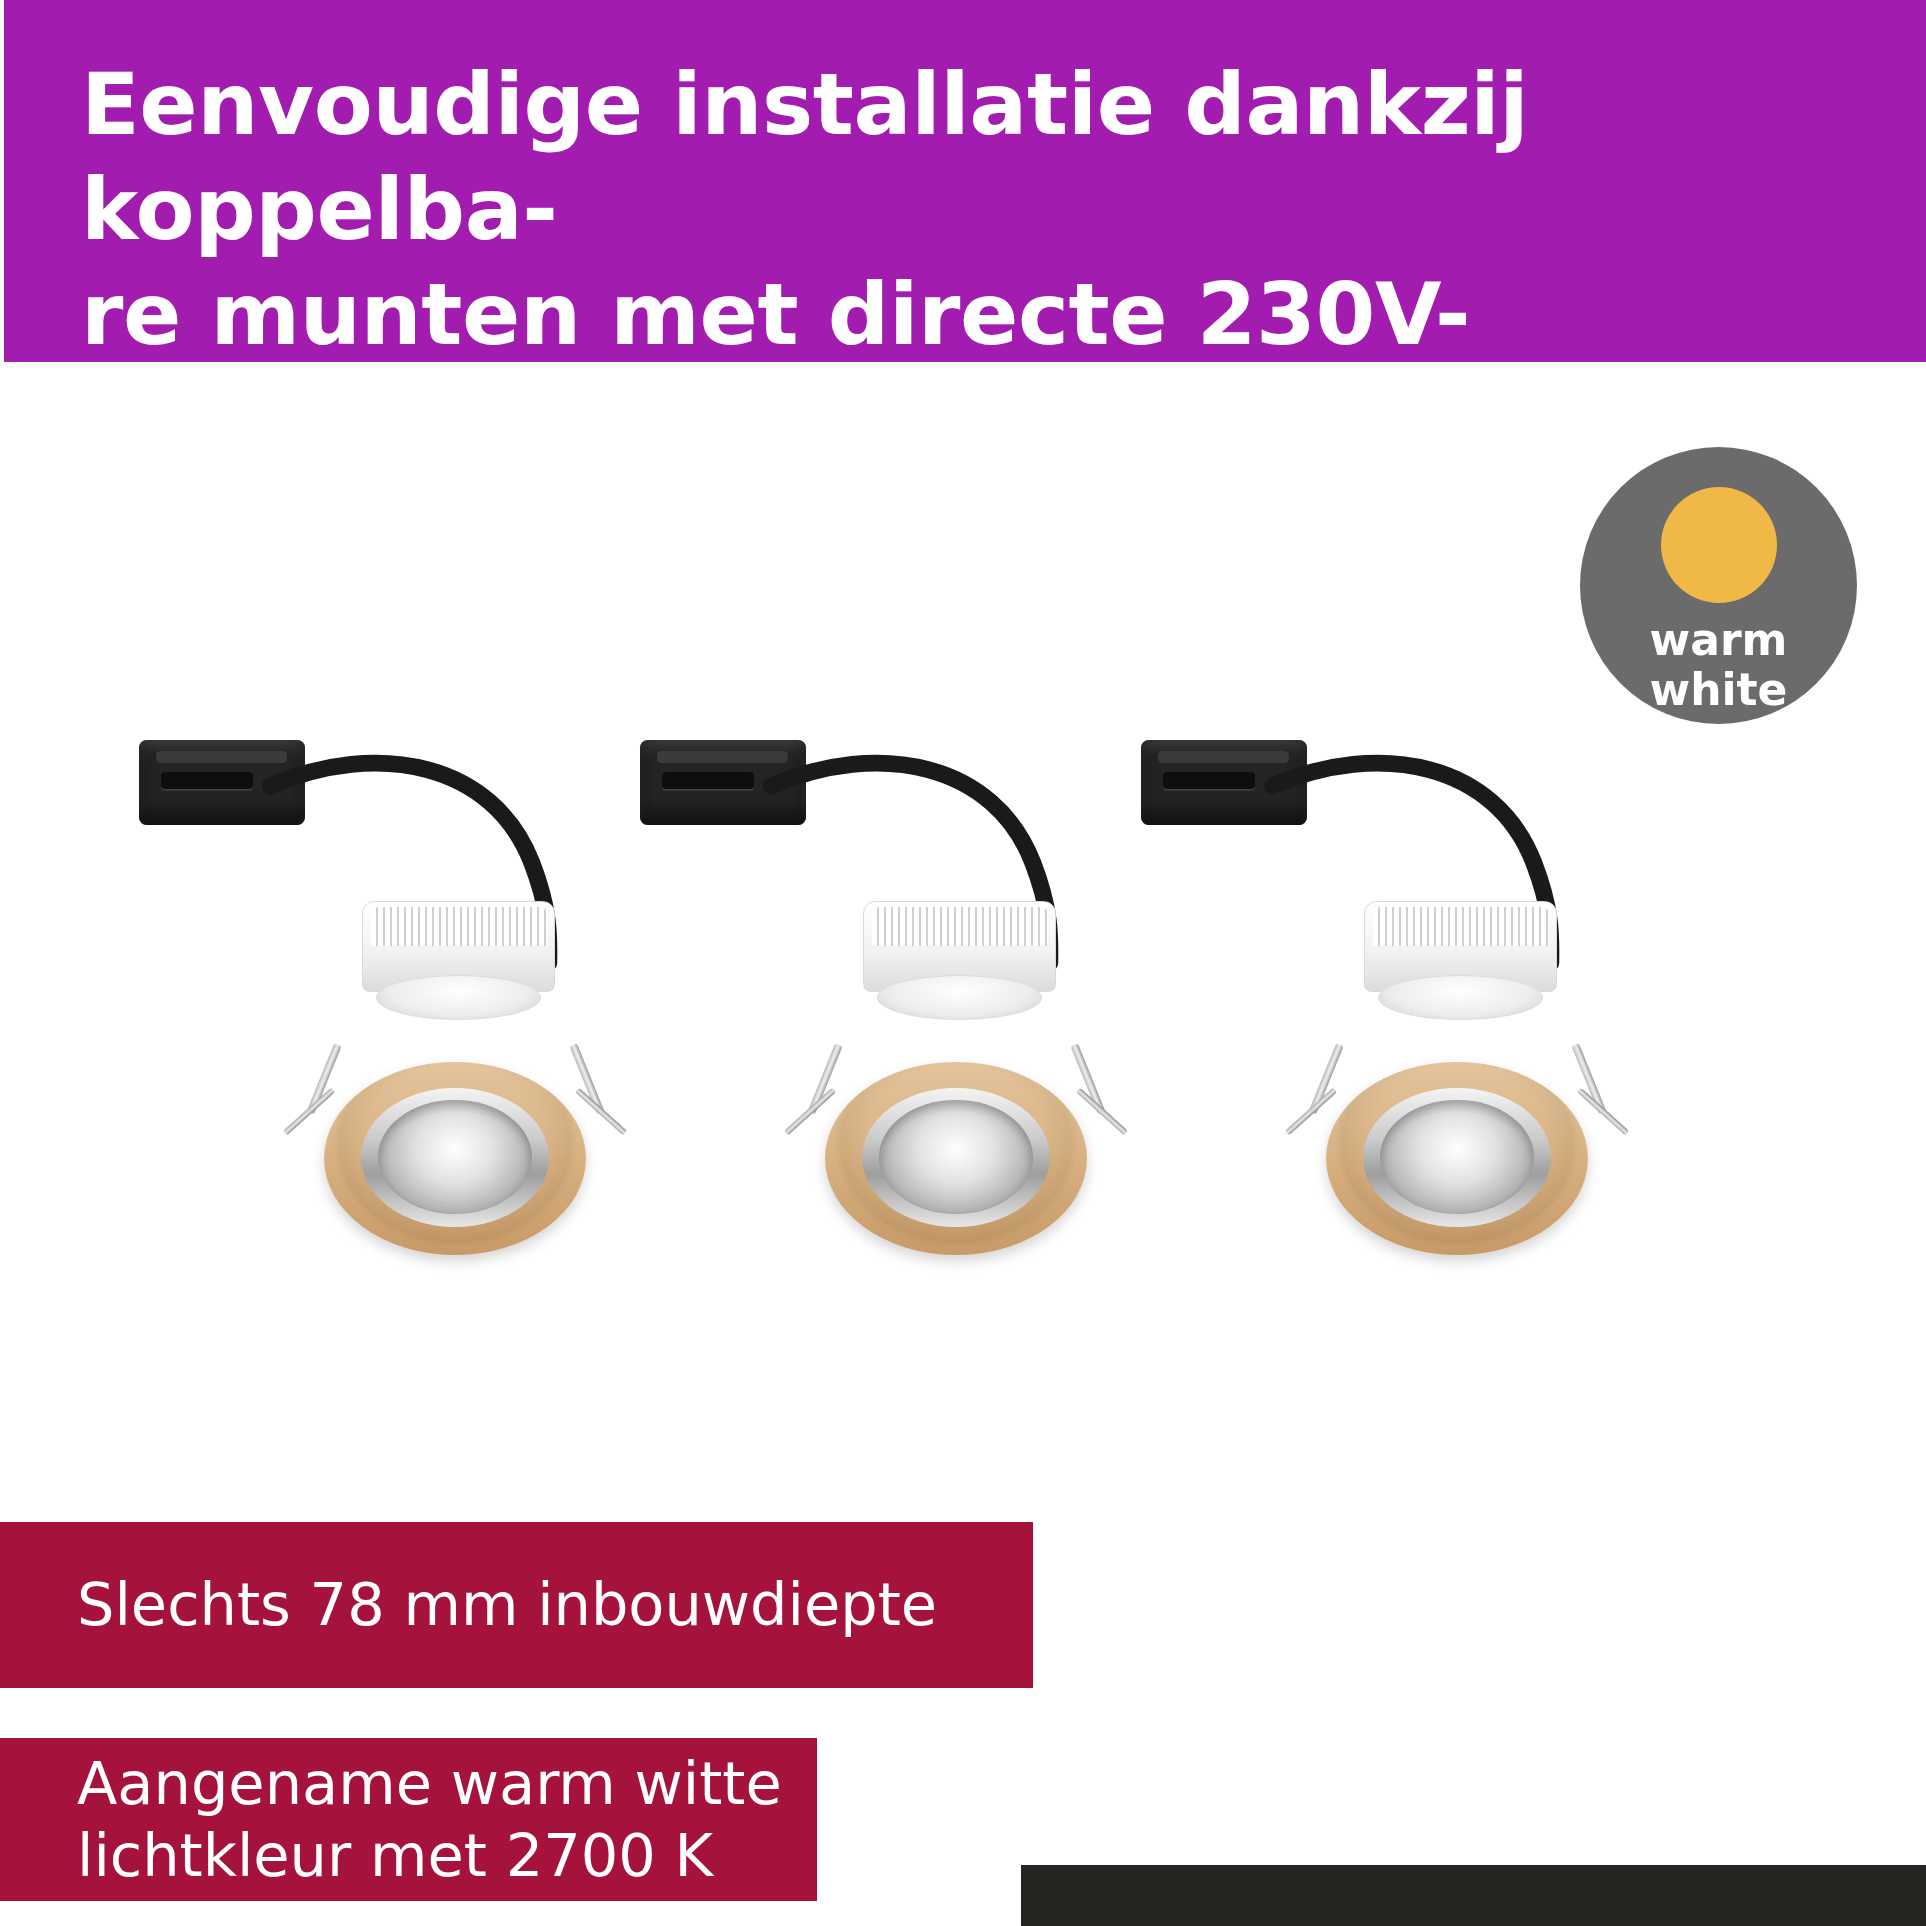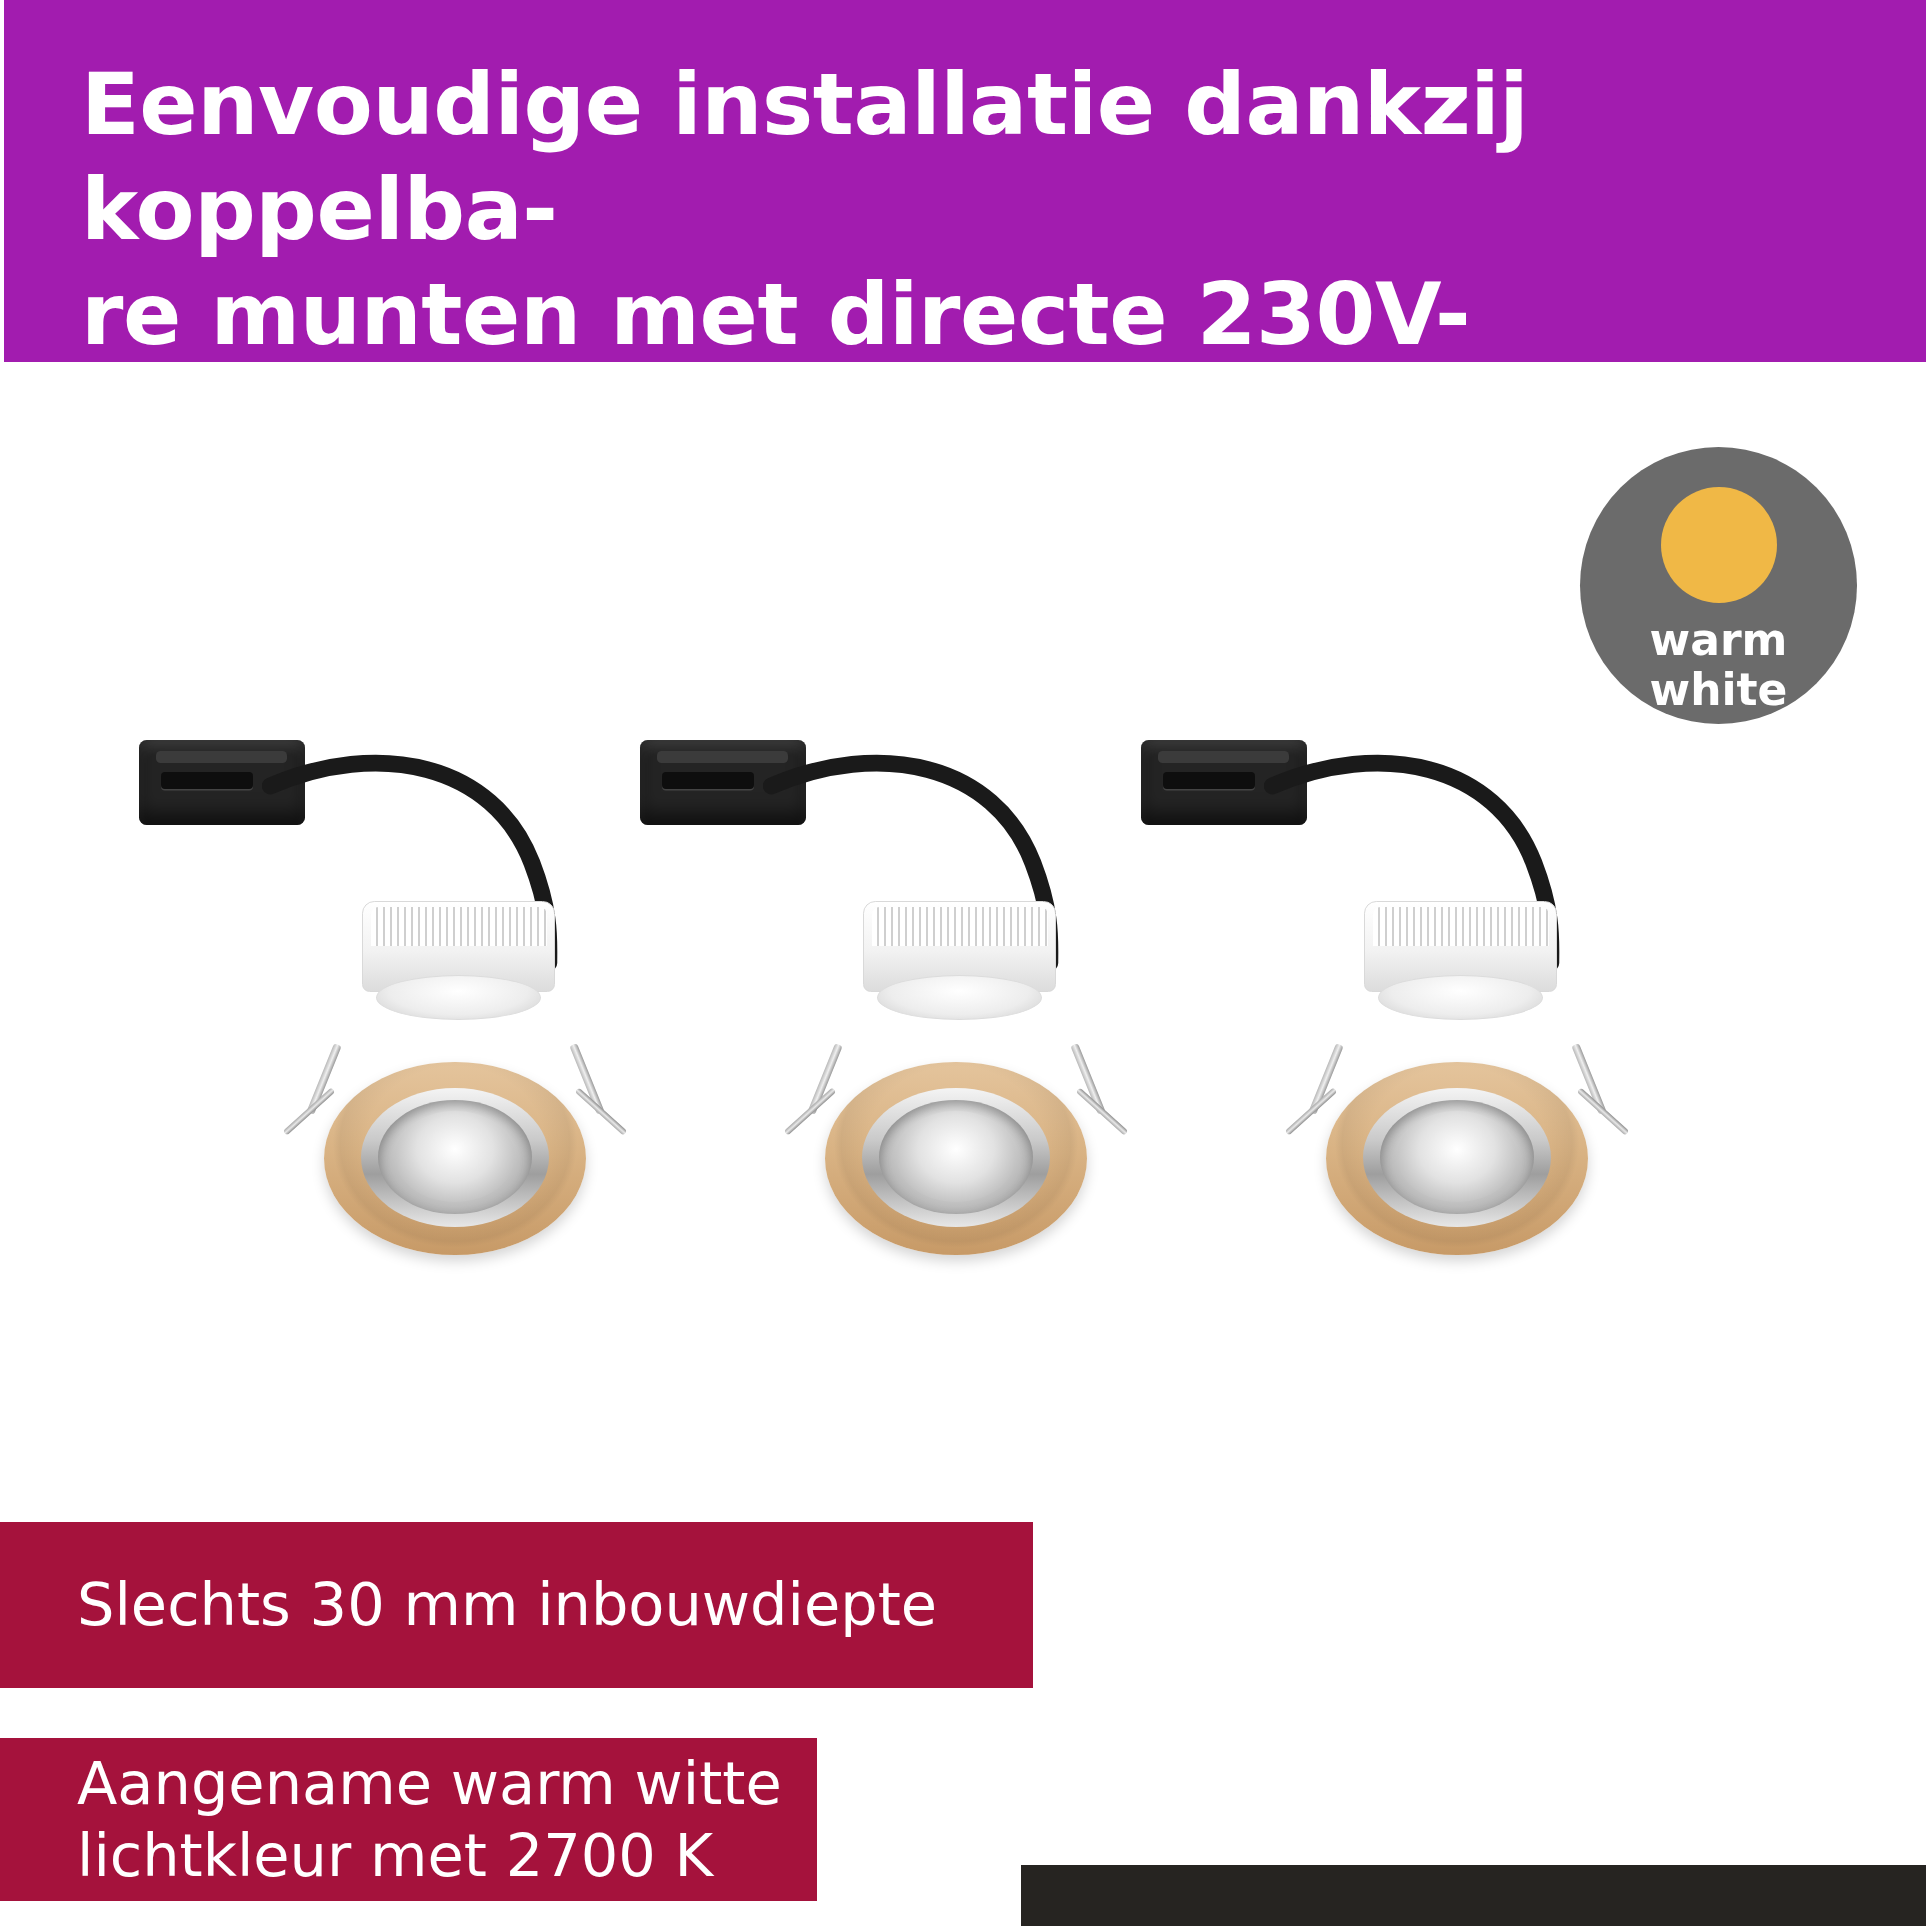--- a/index.html
+++ b/index.html
@@ -361,21 +361,21 @@
       <div class="ring-wood"></div>
       <div class="ring-chrome-outer"></div>
       <div class="ring-chrome-inner"></div>
       <div class="ring-lens"></div>
     </div>
   </div>
 
 </div>
 
 <div class="feature-bar feature-1">
-  <div class="feature-text">Slechts 30 mm inbouwdiepte</div>
+  <div class="feature-text">Slechts 78 mm inbouwdiepte</div>
 </div>
 
 <div class="feature-bar feature-2">
   <div class="feature-text">Aangename warm witte
 lichtkleur met 2700 K</div>
 </div>
 
 <div class="bottom-dark"></div>
 
 

